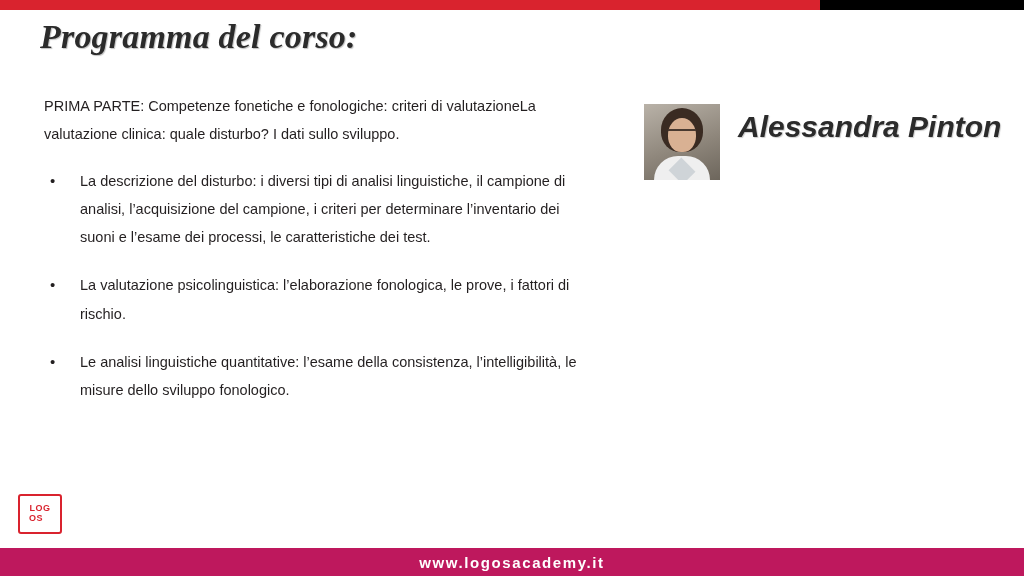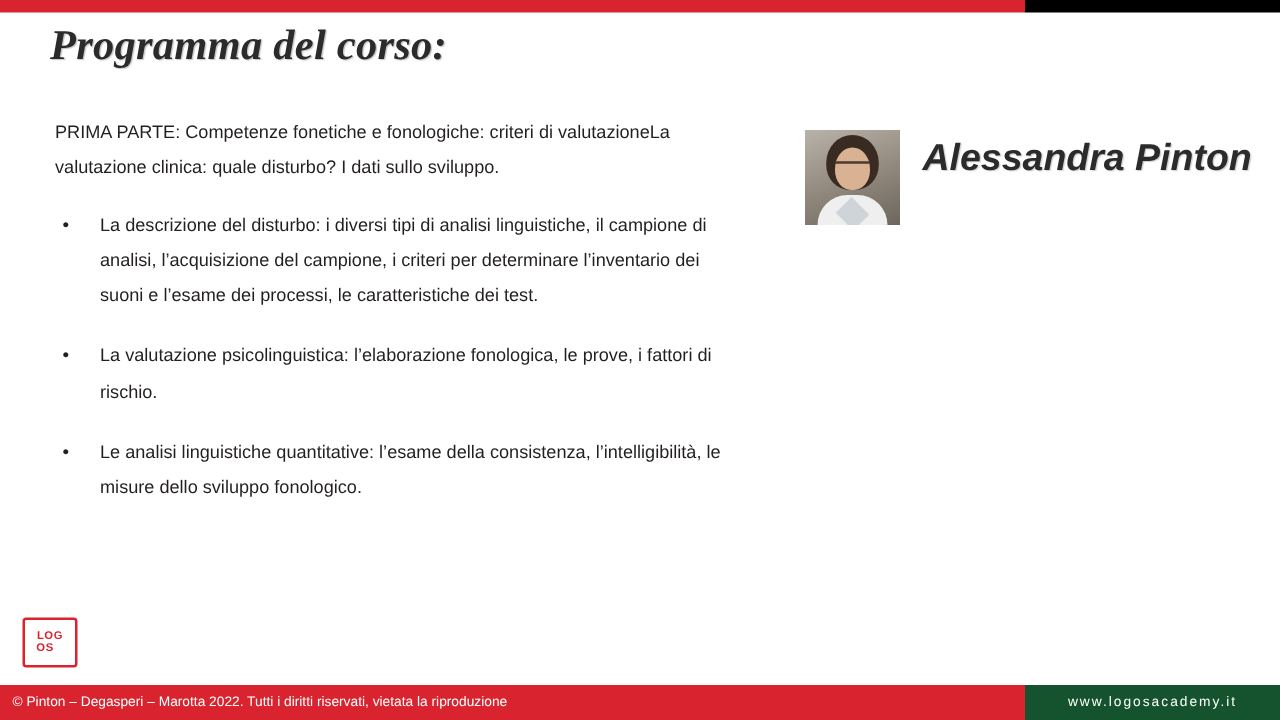--- a/index.html
+++ b/index.html
@@ -190,27 +190,28 @@
     width: 820px;
     background: #D9232E;
     color: #ffffff;
     font-size: 11px;
     display: flex;
     align-items: center;
     padding-left: 10px;
   }
   .footer .right {
     flex: 1;
-    background: #14532d;
+    background: #be185d;
     color: #ffffff;
-    font-size: 11px;
+    font-size: 15px;
     letter-spacing: 1.6px;
     display: flex;
     align-items: center;
     justify-content: center;
+    font-weight: bold;
   }
 </style>
 </head>
 <body>
 
 <div class="top-bar">
   <div class="red"></div>
   <div class="black"></div>
 </div>
 
@@ -240,15 +241,14 @@
     <div class="author-name">Alessandra Pinton</div>
   </div>
 </div>
 
 <div class="logo">
   <div class="l1">LOG</div>
   <div class="l2">OS</div>
 </div>
 
 <div class="footer">
-  <div class="left">© Pinton – Degasperi – Marotta 2022. Tutti i diritti riservati, vietata la riproduzione</div>
   <div class="right">www.logosacademy.it</div>
 </div>
 
 </body></html>

